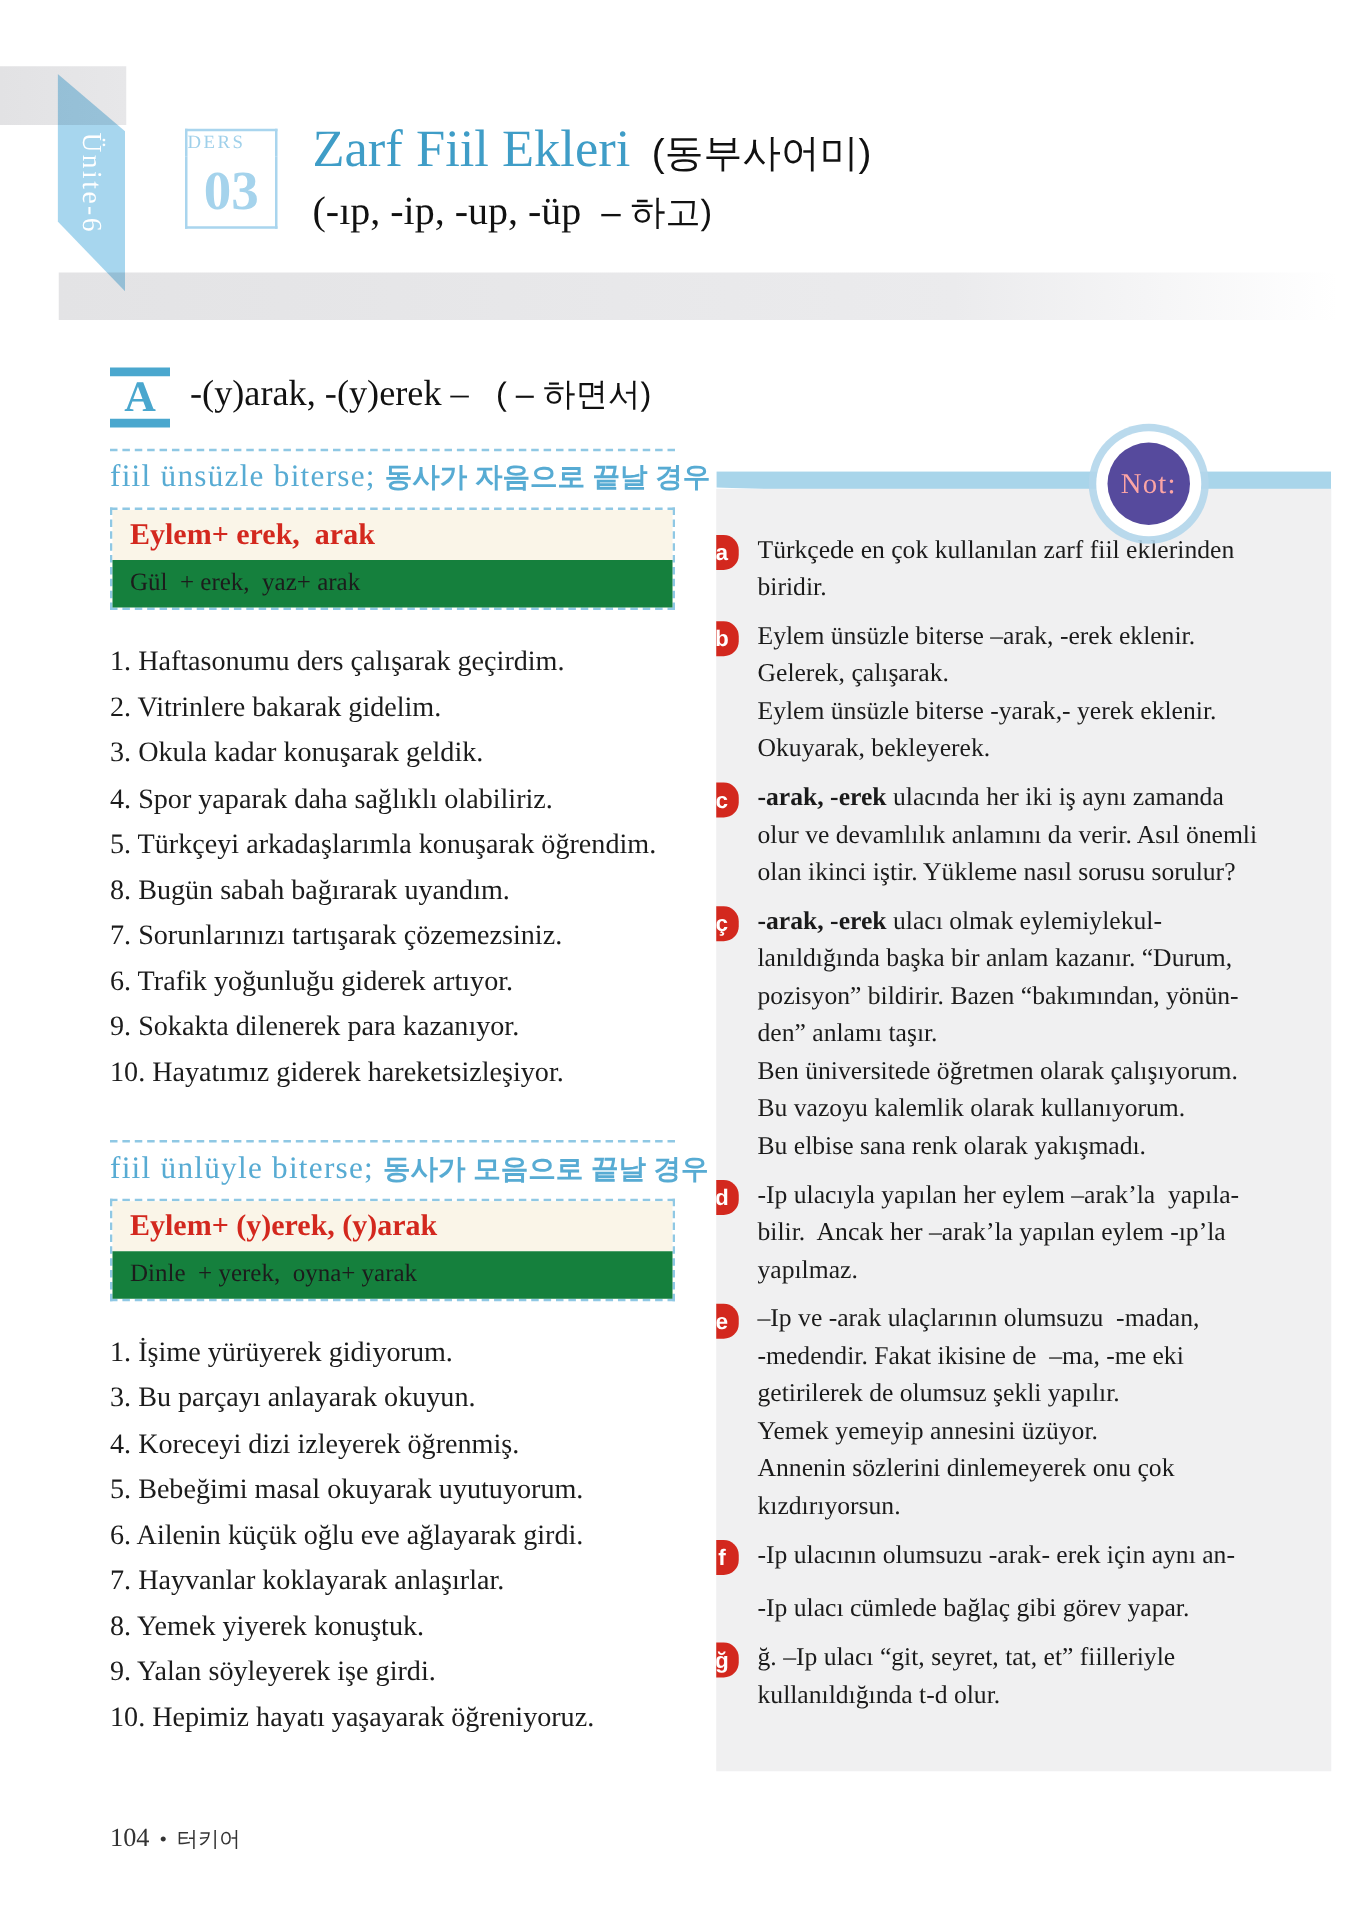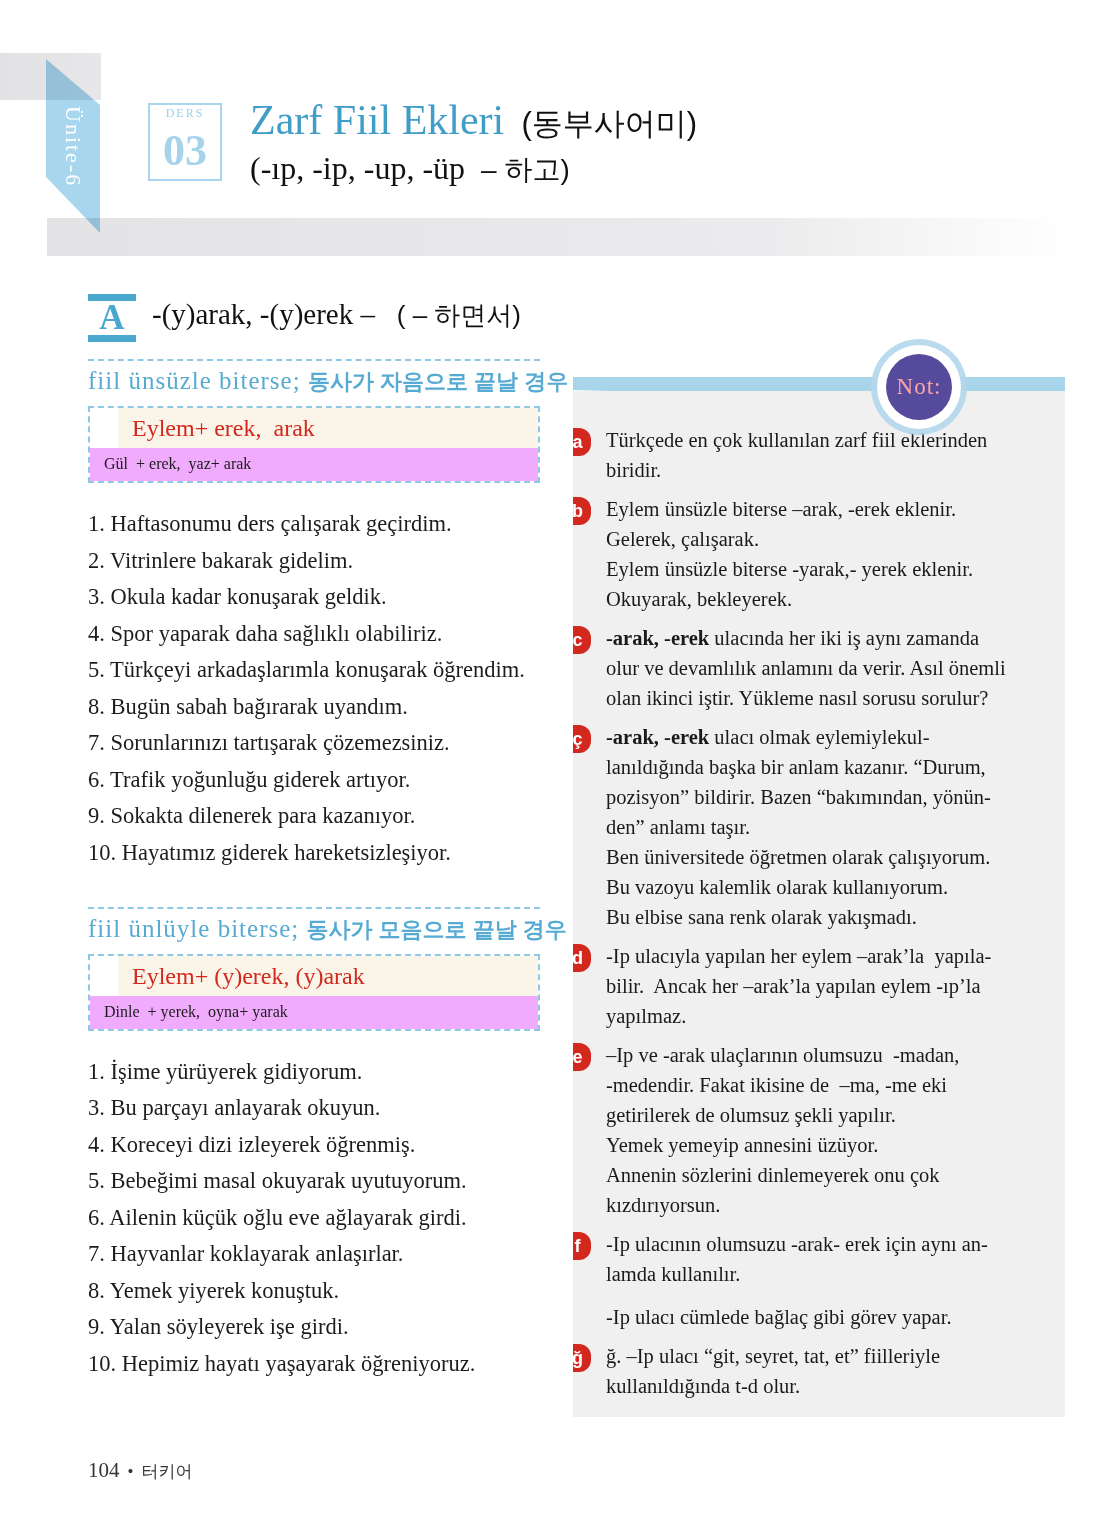--- a/index.html
+++ b/index.html
@@ -16,21 +16,21 @@
   
   .ribbon { position:absolute; left:46px; top:59px; width:54px; height:174px;
     background:#a7d6ee; mix-blend-mode:multiply;
     clip-path:polygon(0 0,100% 46px,100% 100%,0 118px); }
   .ribbon-label { position:absolute; left:46px; top:72px; width:54px; height:150px;
     display:flex; align-items:center; justify-content:center;
     writing-mode:vertical-rl; color:#ffffff; font-size:22px; letter-spacing:2px; }
   
   .ders-box { position:absolute; left:148px; top:103px; width:74px; }
   .ders-top { border:2px solid #a9d5ee; border-bottom:none; color:#9fd0ea;
-    text-align:center; font-size:12px; letter-spacing:2px; padding:1px 0 2px; }
+    font-size:15px; letter-spacing:2px; padding:1px 0 2px; }
   .ders-num { border:2px solid #a9d5ee; border-top:none; color:#a5d3ec;
     text-align:center; font-size:44px; line-height:56px; font-weight:bold; }
   
   .page-title { position:absolute; left:250px; top:96px; font-size:42px; color:#3f9dc7;
     white-space:pre; }
   .page-title .ko { color:#111; font-size:31px; font-family:"Liberation Sans",sans-serif; }
   .page-subtitle { position:absolute; left:250px; top:150px; font-size:32px; color:#111;
     white-space:pre; }
   .page-subtitle .ko { font-family:"Liberation Sans",sans-serif; font-size:28px; }
   
@@ -41,23 +41,23 @@
   .sec-heading { position:absolute; left:152px; top:298px; font-size:29px; color:#111;
     white-space:pre; }
   .sec-heading .ko { font-family:"Liberation Sans",sans-serif; font-size:26px; }
   
   .col { position:absolute; left:88px; top:359px; width:452px; }
   .rule-header { border-top:2px dashed #8fc8e4; padding:6px 0 9px; font-size:25px;
     color:#57abd3; white-space:pre; }
   .rule-header .tr { letter-spacing:1px; }
   .rule-header .ko { font-family:"Liberation Sans",sans-serif; font-size:22px; font-weight:bold; }
   .rule-box { border:2px dashed #8fc8e4; }
-  .rule-line { background:#faf5e8; color:#d3281e; font-weight:normal; font-size:24px;
-    padding:7px 14px 6px; white-space:pre;margin-left:28px; }
-  .ex-line { background:#f0abfc; font-size:16px; padding:7px 14px 8px; white-space:pre; }
+  .rule-line { background:#faf5e8; color:#d3281e; font-weight:bold; font-size:24px;
+    padding:7px 14px 6px; white-space:pre; }
+  .ex-line { background:#15803d; font-size:20px; padding:7px 14px 8px; white-space:pre; }
   .ex-list { margin-top:29px; margin-bottom:26px; }
   .ex-item { font-size:22.5px; line-height:24px; margin-bottom:12.5px; white-space:pre; }
   .spacer { height:16px; }
   
   .notes-panel { position:absolute; left:573px; top:391px; width:492px; height:1026px;
     background:#f0f0f1; padding:34px 0 0 0; overflow:hidden; }
   .notes-band { position:absolute; left:573px; top:377px; width:492px; height:28px;
     background:#a9d5ea; clip-path:polygon(0 0,100% 0,100% 100%,0 13px); }
   .not-ring { position:absolute; left:877px; top:345px; width:84px; height:84px;
     background:#ffffff; border-radius:50%;
@@ -197,21 +197,20 @@
           <div class="line"><span>getirilerek de olumsuz şekli yapılır.</span></div>
           <div class="line"><span>Yemek yemeyip annesini üzüyor.</span></div>
           <div class="line"><span>Annenin sözlerini dinlemeyerek onu çok</span></div>
           <div class="line"><span>kızdırıyorsun.</span></div>
         </div>
       </div>
       <div class="note">
         <div class="note-badge">f</div>
         <div class="note-text">
           <div class="line"><span>-Ip ulacının olumsuzu -arak- erek için aynı an-</span></div>
-          <div class="line"><span>lamda kullanılır.</span></div>
           <div class="line gap"></div>
           <div class="line"><span>-Ip ulacı cümlede bağlaç gibi görev yapar.</span></div>
         </div>
       </div>
       <div class="note">
         <div class="note-badge">ğ</div>
         <div class="note-text">
           <div class="line"><span>ğ. –Ip ulacı “git, seyret, tat, et” fiilleriyle</span></div>
           <div class="line"><span>kullanıldığında t-d olur.</span></div>
         </div>

